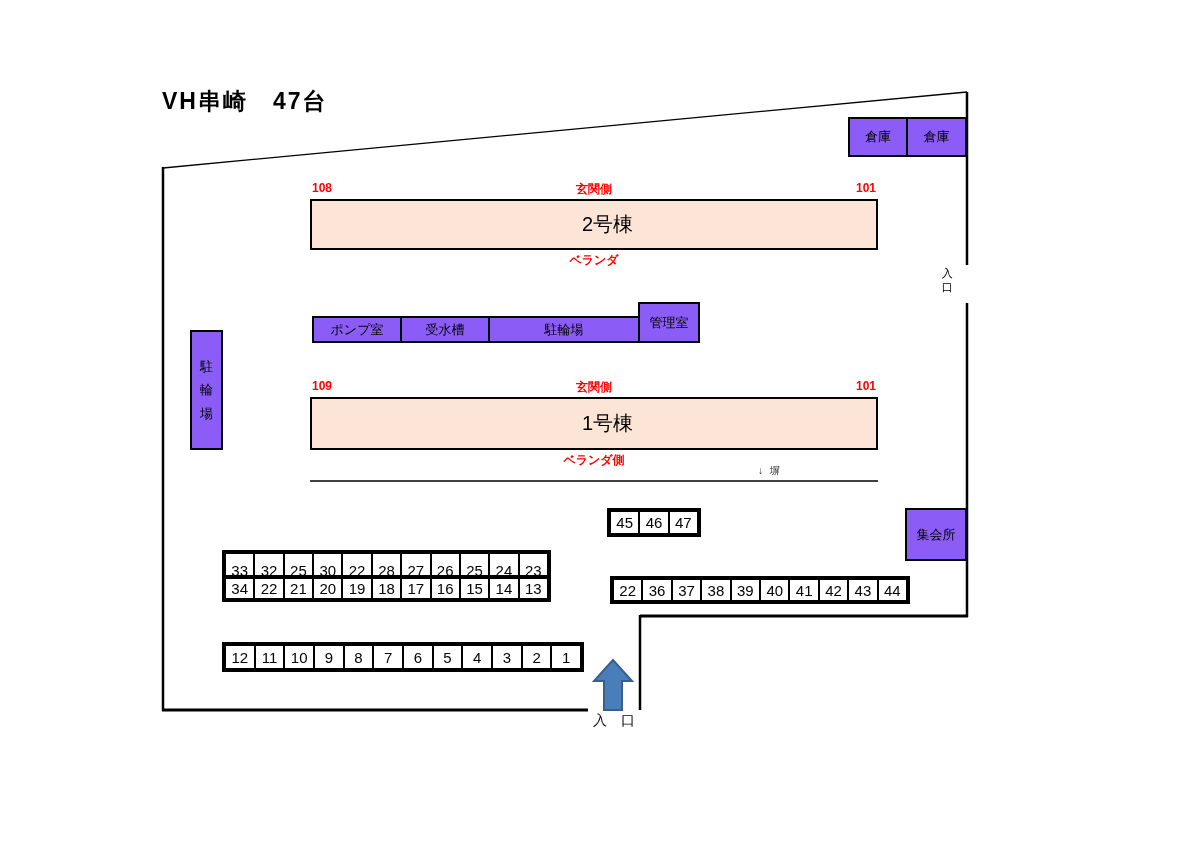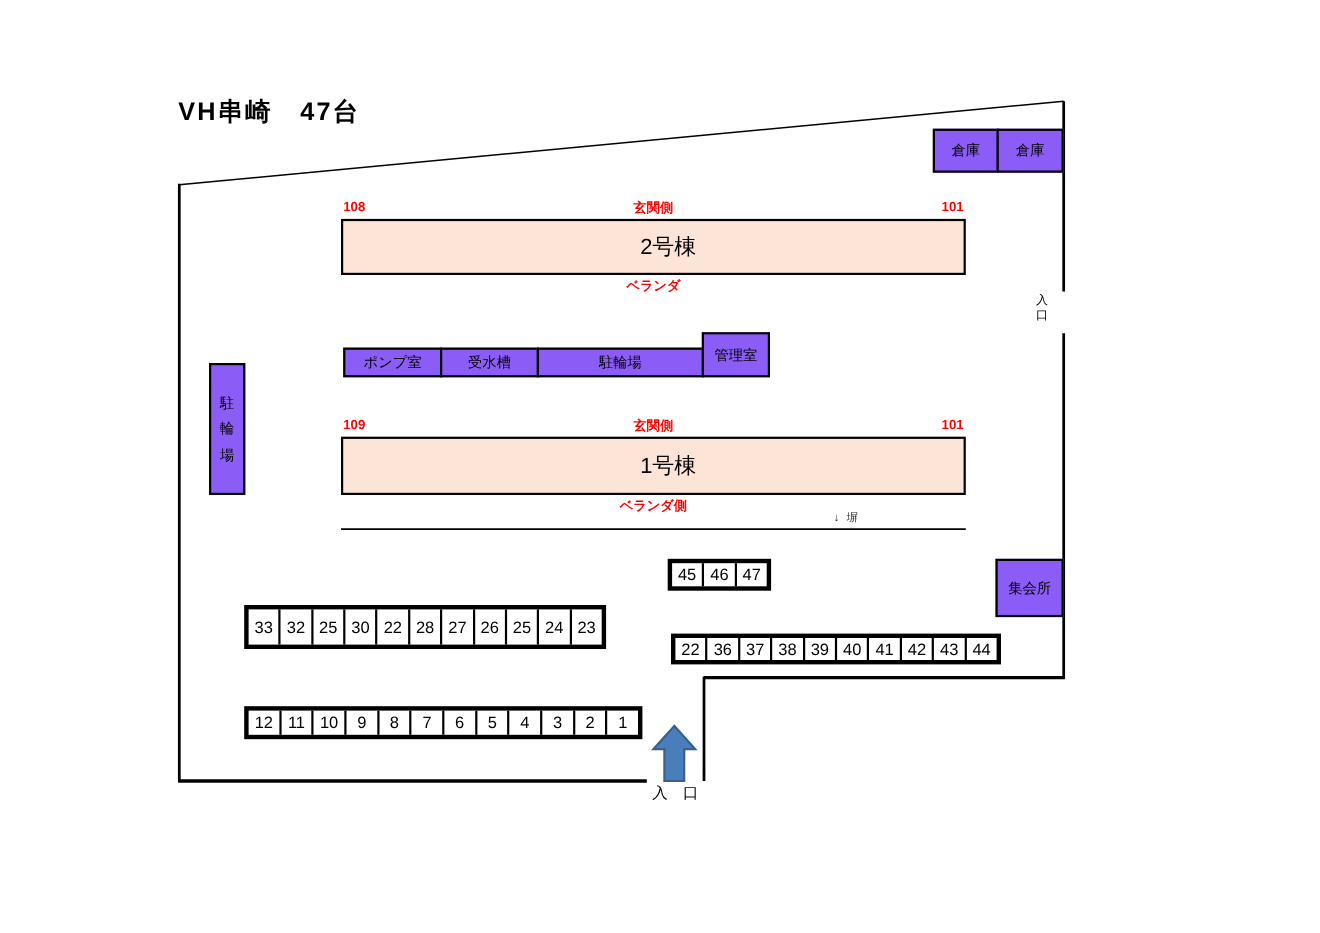--- a/index.html
+++ b/index.html
@@ -131,20 +131,33 @@
       <div class="pcell">25</div>
       <div class="pcell">30</div>
       <div class="pcell">22</div>
       <div class="pcell">28</div>
       <div class="pcell">27</div>
       <div class="pcell">26</div>
       <div class="pcell">25</div>
       <div class="pcell">24</div>
       <div class="pcell">23</div>
     </div>
+  <div class="prow" style="left:222px;top:575px;width:329px;height:27px">
+      <div class="pcell">34</div>
+      <div class="pcell">22</div>
+      <div class="pcell">21</div>
+      <div class="pcell">20</div>
+      <div class="pcell">19</div>
+      <div class="pcell">18</div>
+      <div class="pcell">17</div>
+      <div class="pcell">16</div>
+      <div class="pcell">15</div>
+      <div class="pcell">14</div>
+      <div class="pcell">13</div>
+    </div>
 
   <div class="prow" style="left:610px;top:576px;width:300px;height:28px">
       <div class="pcell">22</div>
       <div class="pcell">36</div>
       <div class="pcell">37</div>
       <div class="pcell">38</div>
       <div class="pcell">39</div>
       <div class="pcell">40</div>
       <div class="pcell">41</div>
       <div class="pcell">42</div>

